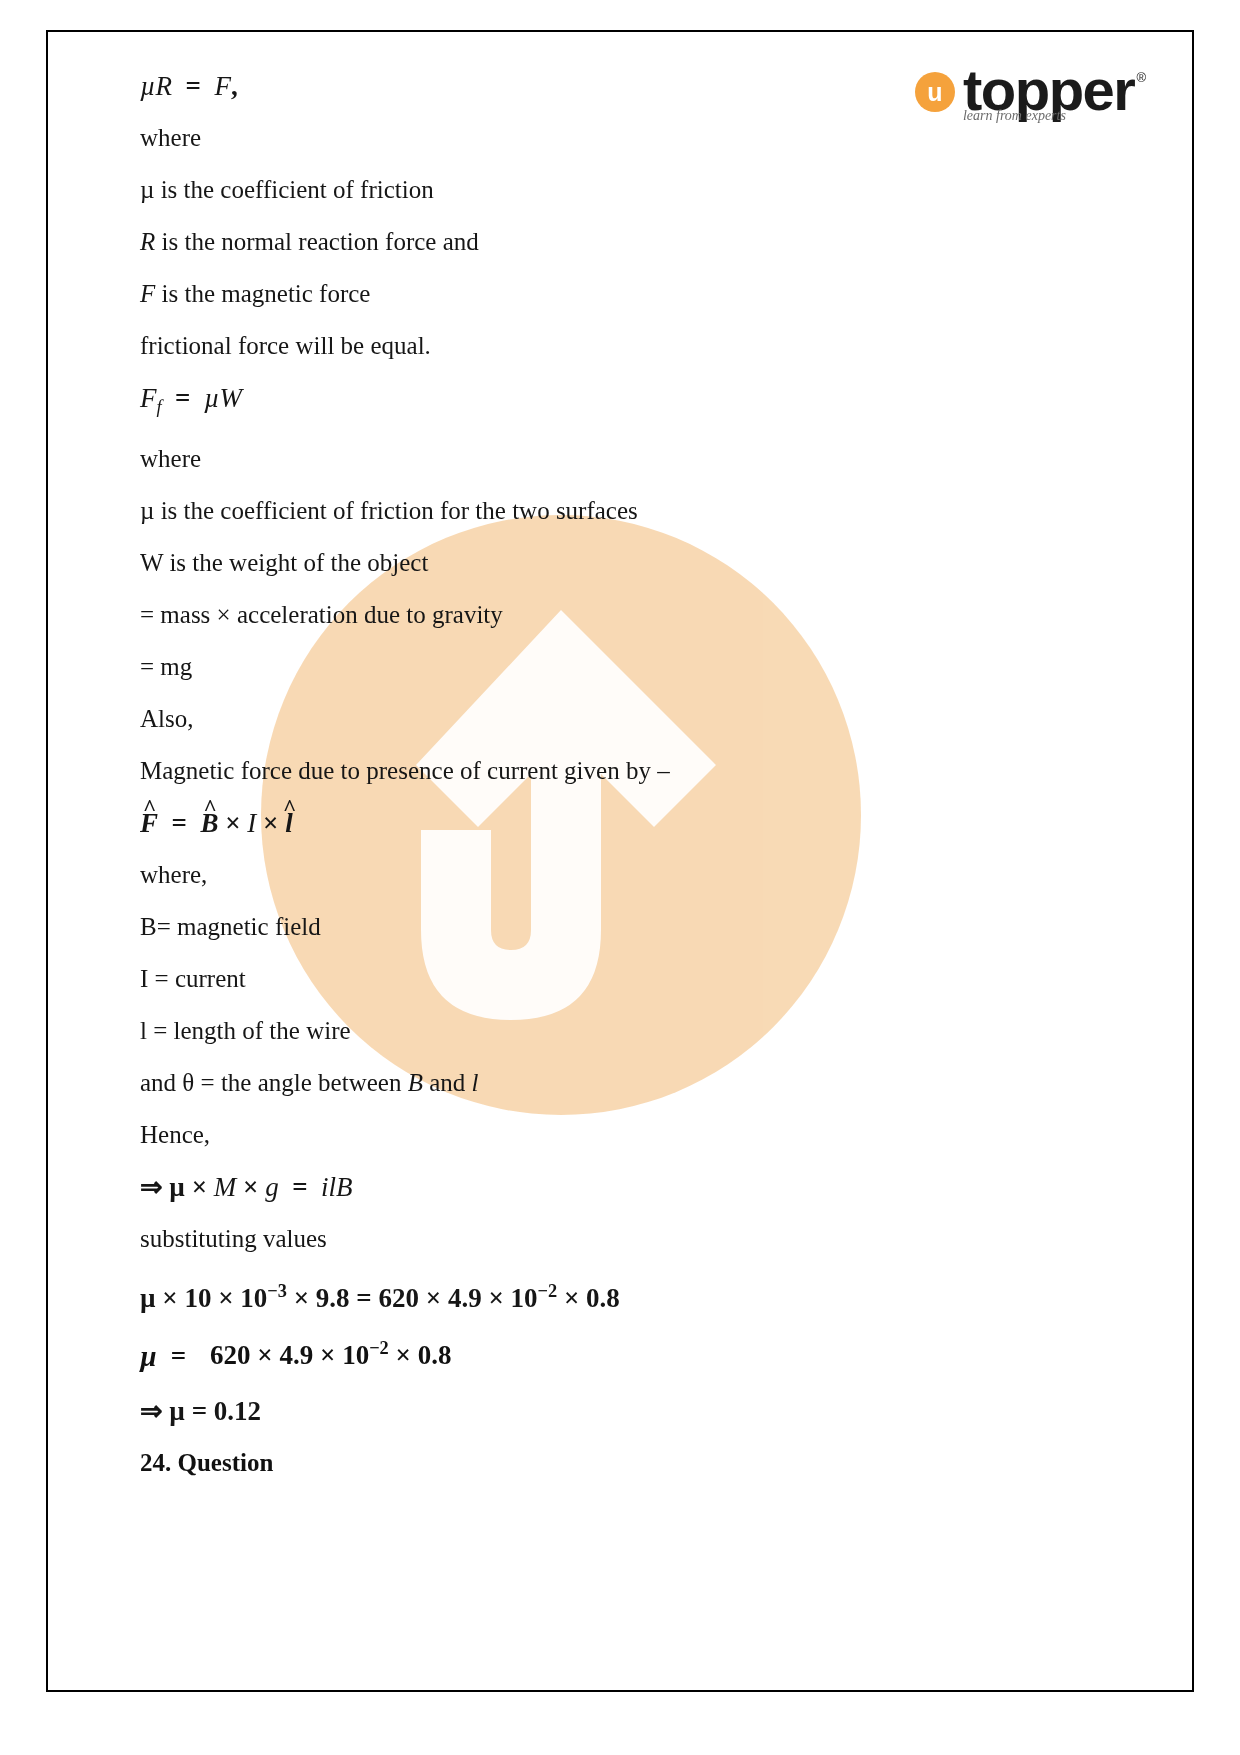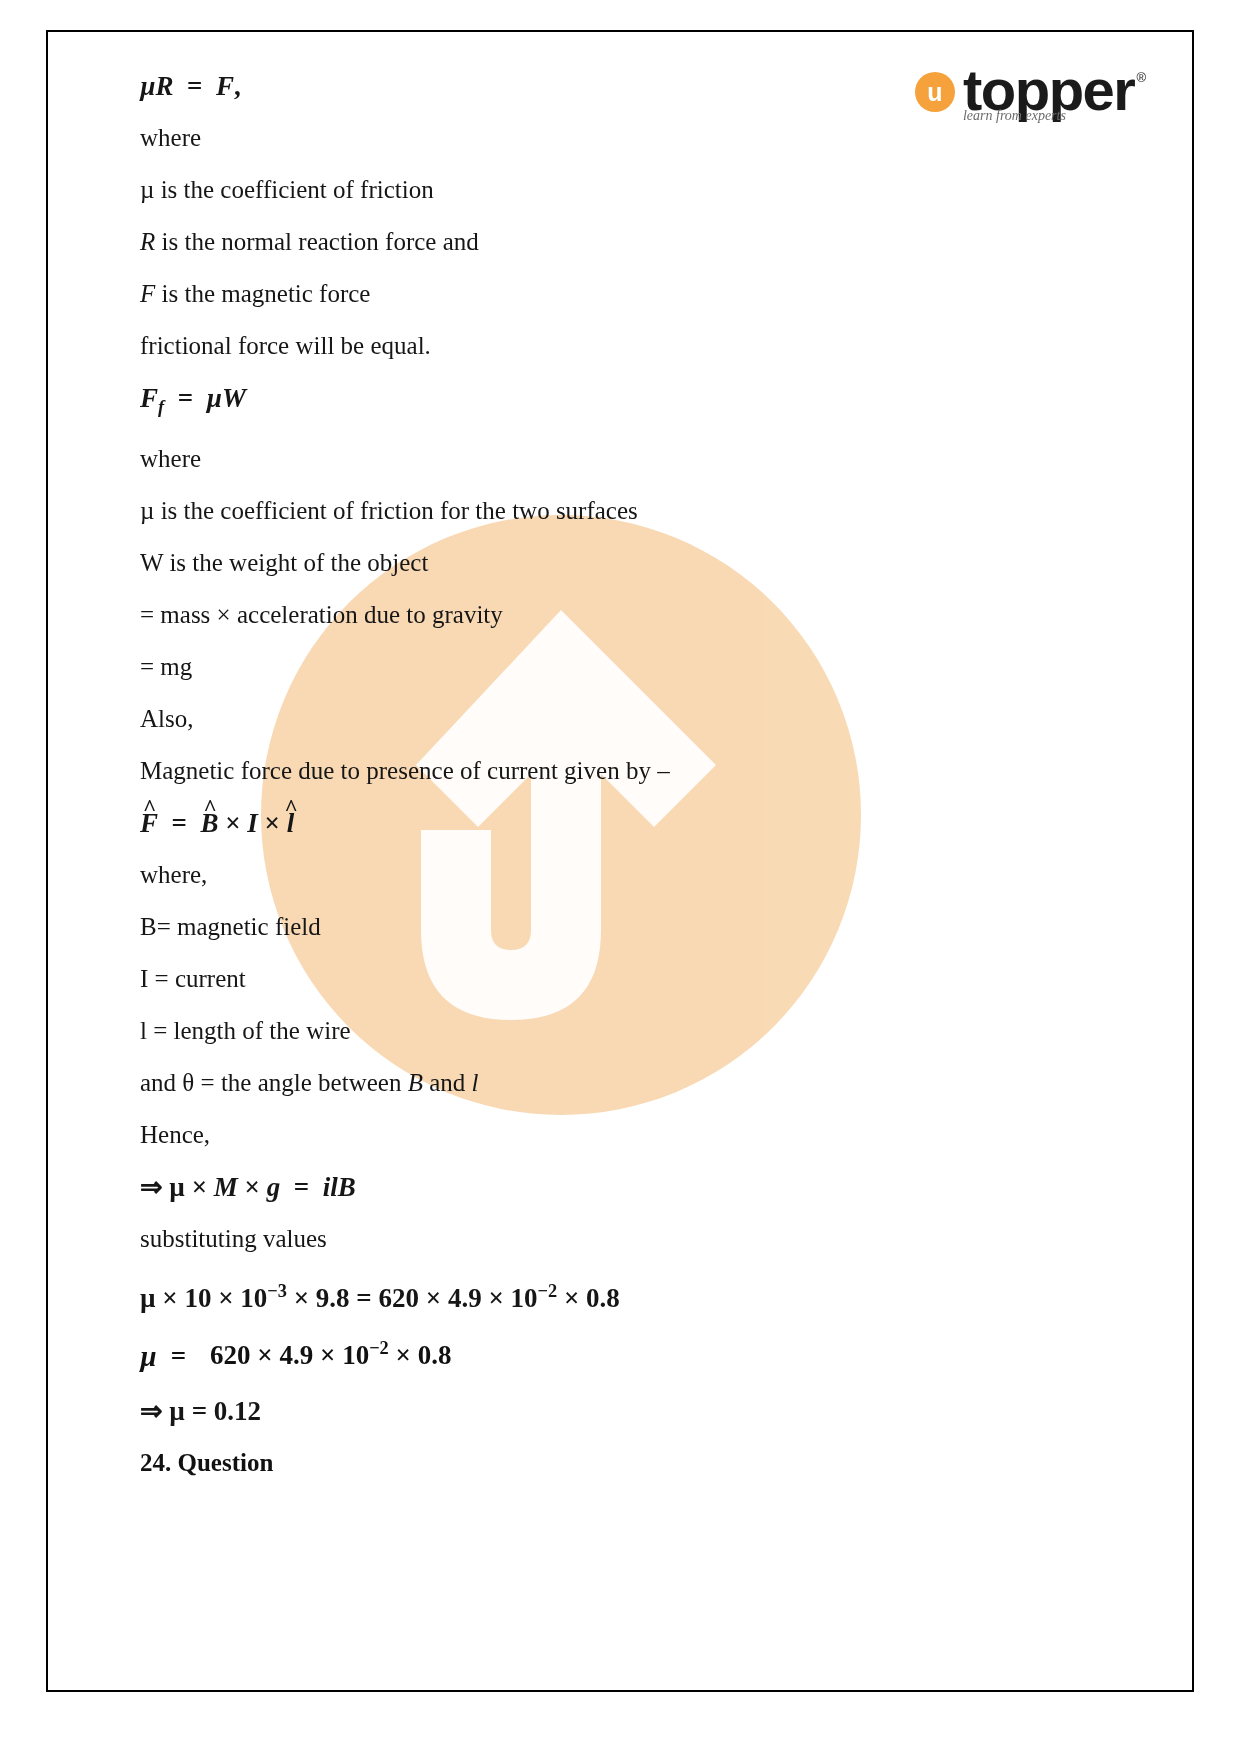--- a/index.html
+++ b/index.html
@@ -36,21 +36,21 @@
     font-size: 25px;
     line-height: 52px;
     color: #161616;
     white-space: nowrap;
   }
   .line.math {
     font-weight: bold;
     font-size: 27px;
   }
   .italic { font-style: italic; }
-  .bolditalic { font-style: italic; font-weight: bold; }
+  .bolditalic { font-style: italic; font-weight: normal; }
   .sub {
     font-size: 0.68em;
     vertical-align: -0.30em;
     font-style: italic;
   }
   .sup {
     font-size: 0.68em;
     vertical-align: 0.55em;
   }
   .hatwrap {

